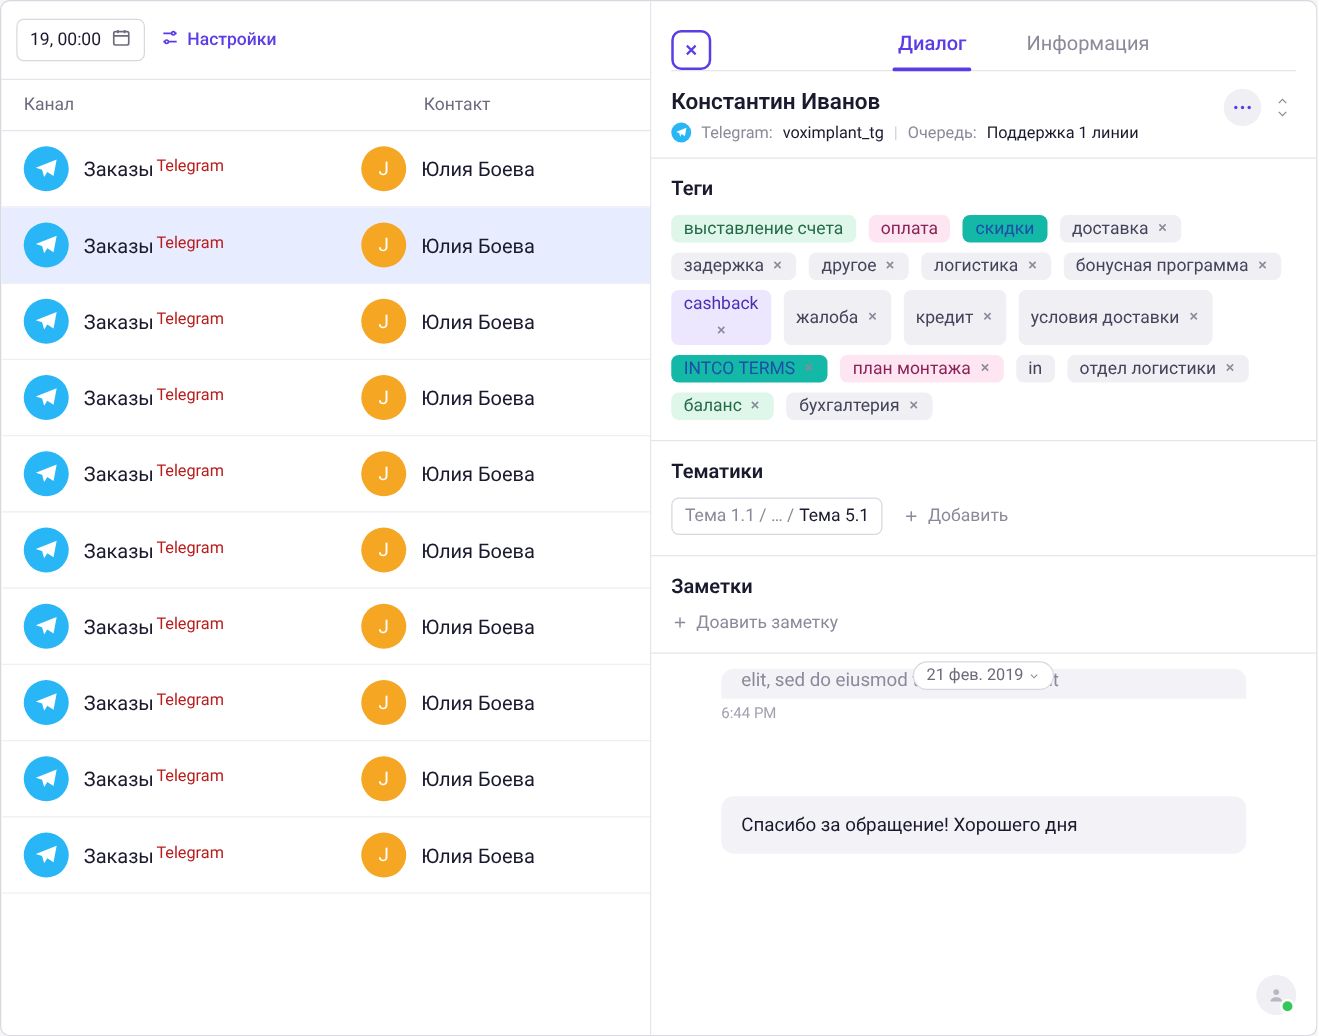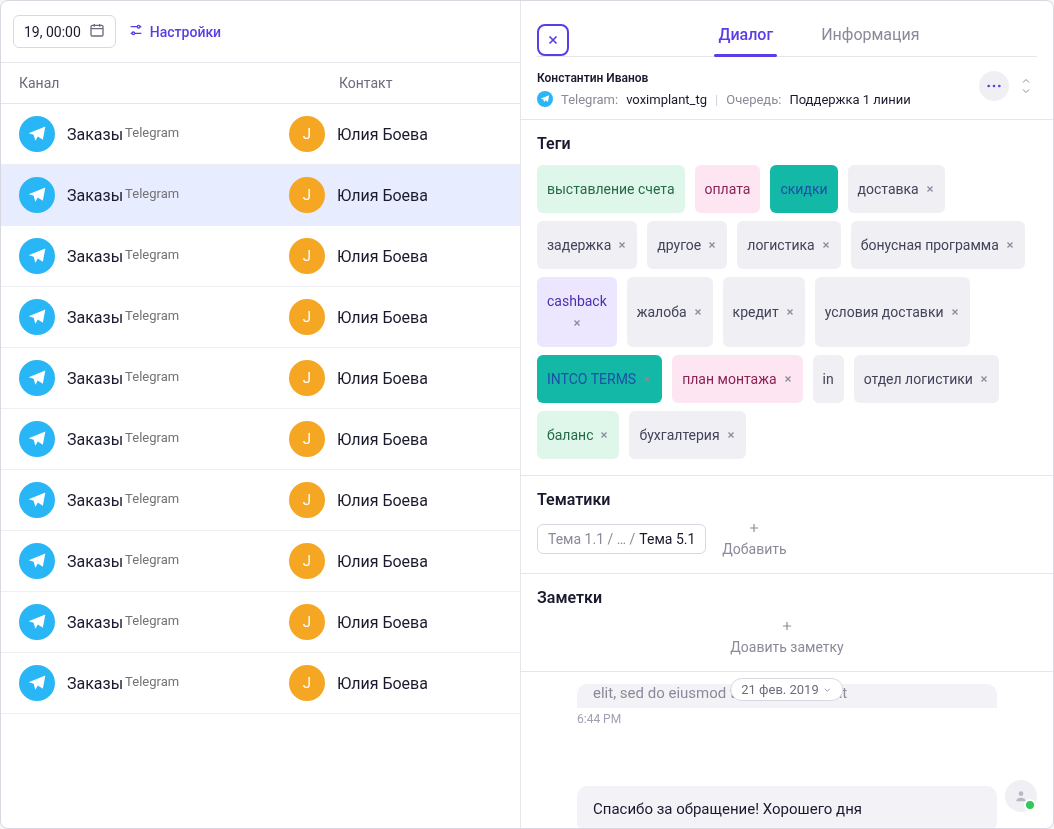--- a/index.html
+++ b/index.html
@@ -16,66 +16,66 @@
 .th-channel { width: 260px; }
 .th-contact { flex: 1; padding-left: 60px; }
 .rows { overflow-y: auto; }
 .row { display: flex; align-items: center; padding: 12px 18px; border-bottom: 1px solid #eeeef3; }
 .row.selected { background: #e8ecff; }
 .channel-cell { display: flex; align-items: center; gap: 12px; width: 270px; }
 .tg-icon { width: 36px; height: 36px; border-radius: 50%; background: #29b6f6; display: flex; align-items: center; justify-content: center; flex-shrink: 0; }
 .tg-icon svg { width: 20px; height: 20px; }
 .channel-texts { display: flex; flex-direction: row; gap: 2px; }
 .channel-name { font-size: 16px; color: #1a1a2e; }
-.channel-sub { font-size: 13px; color: #737373; }
+.channel-sub { font-size: 13px; color: #b91c1c; }
 .contact-cell { display: flex; align-items: center; gap: 12px; }
 .avatar { width: 36px; height: 36px; border-radius: 50%; background: #f5a623; color: #fff; display: flex; align-items: center; justify-content: center; font-size: 15px; flex-shrink: 0; }
 .contact-name { font-size: 16px; color: #1a1a2e; }
 
 .right { flex: 1; display: flex; flex-direction: column; position: relative; }
 .right-head { display: flex; align-items: flex-end; padding: 16px 20px 0 16px; gap: 36px; position: relative; }
 .close-btn { width: 32px; height: 32px; border: 2px solid #5b3ce6; border-radius: 8px; display: flex; align-items: center; justify-content: center; cursor: pointer; }
 .close-btn svg { width: 14px; height: 14px; }
 .tabs { display: flex; margin-left: auto; margin-right: auto; gap: 40px; }
 .tab { font-size: 16px; color: #8a8a9a; padding: 8px 4px 12px 4px; cursor: pointer; position: relative; }
 .tab.active { color: #5b3ce6; font-weight: 500; }
 .tab.active::after { content: ''; position: absolute; left: 0; right: 0; bottom: -1px; height: 3px; background: #5b3ce6; border-radius: 2px; }
 .tabs-line { border-bottom: 1px solid #e5e5ec; margin: 0 16px; }
 
 .contact-header { padding: 14px 16px 12px 16px; border-bottom: 1px solid #e5e5ec; display: flex; align-items: flex-start; }
 .contact-main { flex: 1; }
-.contact-title { font-size: 12px; font-weight: 600; color: #1a1a2e; margin-bottom: 6px; }
+.contact-title { font-size: 18px; font-weight: 600; color: #1a1a2e; margin-bottom: 6px; }
 .contact-meta { display: flex; align-items: center; gap: 8px; font-size: 13px; color: #8a8a9a; }
 .meta-tg { width: 16px; height: 16px; border-radius: 50%; background: #29b6f6; display: flex; align-items: center; justify-content: center; }
 .meta-tg svg { width: 10px; height: 10px; }
 .meta-label { color: #8a8a9a; }
 .meta-value { color: #1a1a2e; }
 .meta-sep { color: #d0d0d8; }
 .header-actions { display: flex; align-items: center; gap: 6px; }
 .more-btn { width: 30px; height: 30px; border-radius: 50%; background: #efeff4; display: flex; align-items: center; justify-content: center; cursor: pointer; }
 .more-btn svg { width: 16px; height: 4px; }
 .collapse-btn { cursor: pointer; width: 22px; display: flex; flex-direction: column; align-items: center; gap: 2px; }
 .collapse-btn svg { width: 12px; height: 8px; }
 
 .section { padding: 14px 16px 16px 16px; border-bottom: 1px solid #e5e5ec; }
 .section-title { font-size: 16px; font-weight: 600; color: #1a1a2e; margin-bottom: 12px; }
 .tags { display: flex; flex-wrap: wrap; gap: 8px 10px; }
-.tag { display: inline-flex; align-items: center; gap: 6px; padding: 16px 10px; border-radius: 6px; font-size: 14px; }
+.tag { display: inline-flex; align-items: center; gap: 6px; padding: 3px 10px; border-radius: 6px; font-size: 14px; }
 .tag-close { width: 10px; height: 10px; color: #8a8a9a; cursor: pointer; }
 .tag.green  { background: #def7ea; color: #256a47; }
 .tag.pink   { background: #fde5f1; color: #8a2257; }
 .tag.blue   { background: #14b8a6; color: #1e4ea8; }
 .tag.gray   { background: #efeff4; color: #43435a; }
 .tag.purple { background: #ece6ff; color: #4b2fb3; flex-direction: column; }
 
 .topics-row { display: flex; align-items: center; gap: 16px; }
 .topic-chip { border: 1px solid #d8d8e0; border-radius: 6px; padding: 6px 10px; display: flex; align-items: center; gap: 4px; font-size: 14px; }
 .topic-chip .p1 { color: #8a8a9a; }
 .topic-chip .p2 { color: #1a1a2e; }
-.add-btn { display: flex; align-items: center; gap: 6px; color: #8a8a9a; cursor: pointer; flex-direction: column; }
+.add-btn { display: flex; align-items: center; gap: 6px; color: #8a8a9a; cursor: pointer; }
 .plus { width: 14px; height: 14px; }
 
 .notes .add-btn { margin-top: 4px; }
 
 .chat-area { flex: 1; padding: 12px 16px; overflow: hidden; position: relative; }
 .date-chip { display: inline-flex; align-items: center; gap: 4px; border: 1px solid #d8d8e0; border-radius: 12px; padding: 3px 10px; font-size: 13px; color: #6b6b7d; background: #fff; position: absolute; top: 6px; left: 50%; transform: translateX(-50%); }
 .date-chip svg { width: 10px; height: 6px; }
 .msg-bubble { background: #f3f3f7; border-radius: 10px; padding: 14px 16px; margin: 60px 40px 0 40px; color: #1a1a2e; font-size: 15px; }
 .msg-frag { background: #f3f3f7; border-radius: 10px 10px 0 0; padding: 0 16px 6px 16px; margin: 0 40px; color: #8a8a9a; font-size: 15px; }
 .msg-time { font-size: 12px; color: #a0a0b0; margin: 4px 40px 0 40px; }

